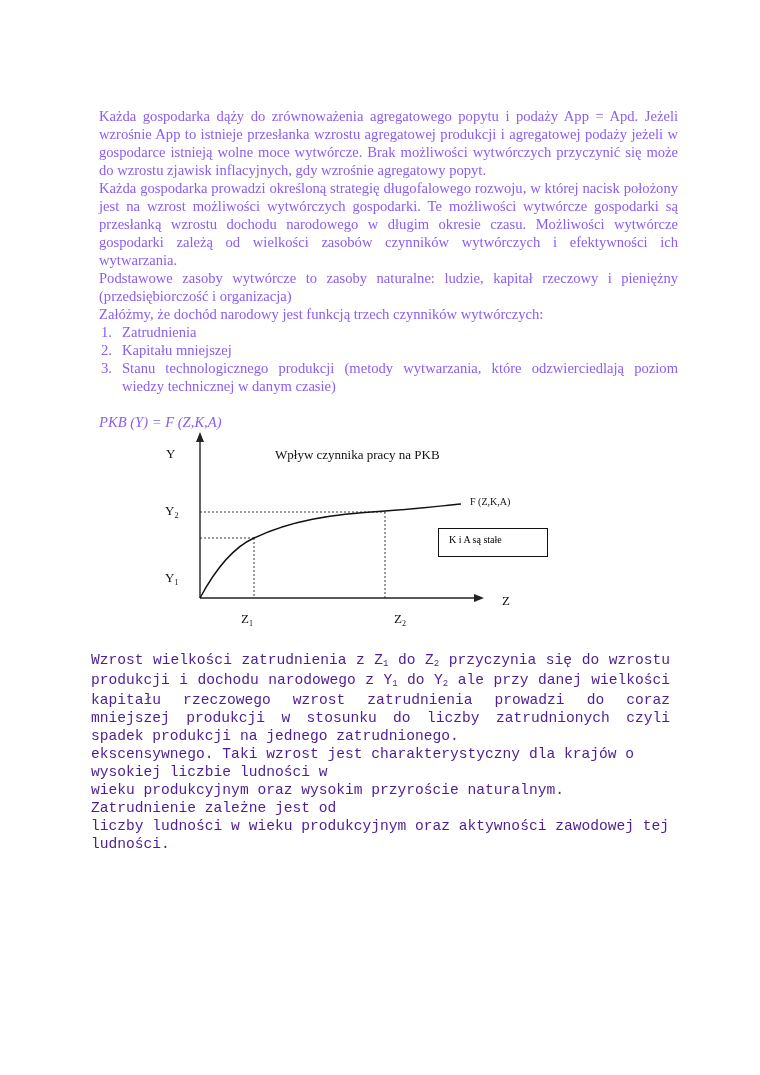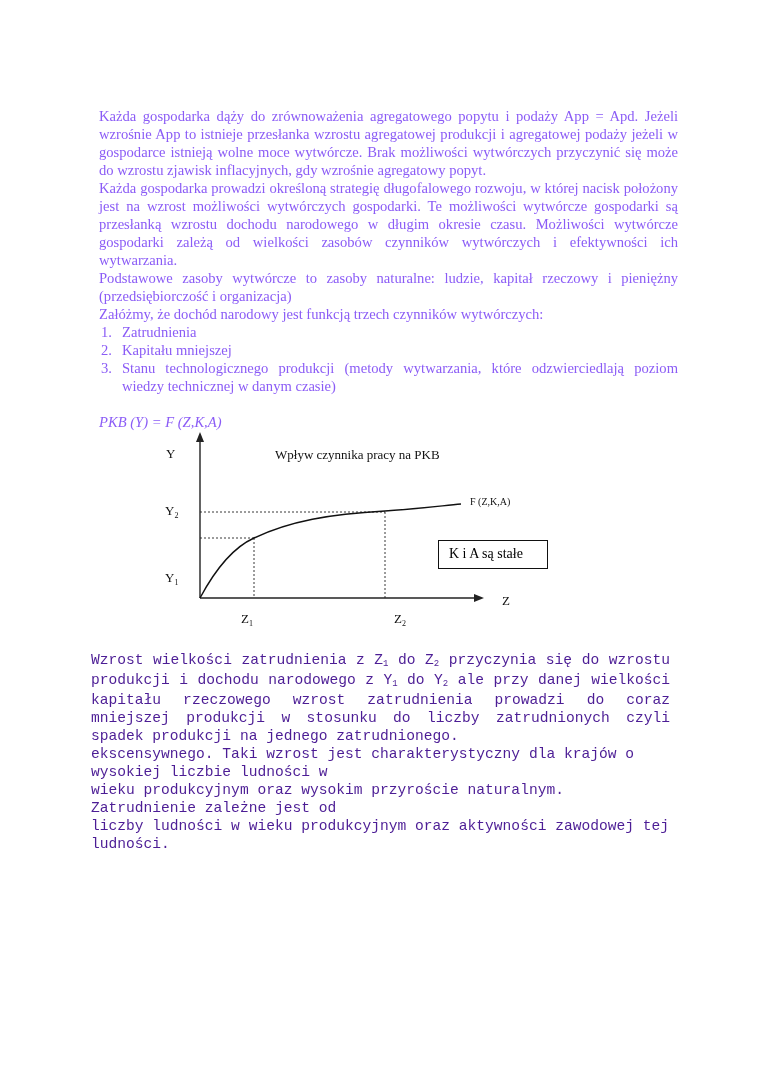--- a/index.html
+++ b/index.html
@@ -14,23 +14,23 @@
   ol.factors { margin: 0; padding: 0; list-style: none; }
   ol.factors li { position: relative; padding-left: 23px; text-align: justify; }
   ol.factors li .num { position: absolute; left: 2px; top: 0; }
   .formula { margin-top: 18px; font-style: italic; }
   sub.s { font-size: 9px; vertical-align: baseline; position: relative; top: 2px; }
   .diagram { position: absolute; left: 0; top: 0; width: 760px; height: 1075px; pointer-events: none; }
   .dlabel { position: absolute; font-family: "Liberation Serif", serif; color: #111; font-size: 13px; }
   .dlabel sub { font-size: 8px; position: relative; top: 3px; vertical-align: baseline; }
   .title-lbl { font-size: 13px; }
   .box {
-    position: absolute; left: 438px; top: 540px; width: 110px; height: 29px;
+    position: absolute; left: 438px; top: 528px; width: 110px; height: 29px;
     border: 1.3px solid #111; box-sizing: border-box;
-    font-family: "Liberation Serif", serif; font-size: 14px; padding: 5px 0 0 10px;
+    font-family: "Liberation Serif", serif; font-size: 10px; padding: 5px 0 0 10px;
   }
   .lower { position: absolute; left: 91px; top: 651px; width: 579px;
     font-family: Liberation Mono, monospace; font-size: 14.6px; line-height: 18px; color: #4c1d95; }
 </style>
 </head>
 <body>
 
 <div class="page">
   <p class="just">Każda gospodarka dąży do zrównoważenia  agregatowego popytu i podaży App = Apd. Jeżeli wzrośnie App to istnieje przesłanka wzrostu agregatowej produkcji i agregatowej podaży jeżeli w gospodarce istnieją wolne moce wytwórcze. Brak możliwości wytwórczych przyczynić się może do wzrostu zjawisk inflacyjnych, gdy wzrośnie agregatowy popyt.</p>
   <p class="just">Każda gospodarka prowadzi określoną strategię długofalowego rozwoju, w której nacisk położony jest na wzrost możliwości wytwórczych gospodarki. Te możliwości wytwórcze gospodarki są przesłanką wzrostu dochodu narodowego w długim okresie czasu. Możliwości wytwórcze gospodarki zależą od wielkości zasobów czynników wytwórczych i efektywności ich wytwarzania.</p>

